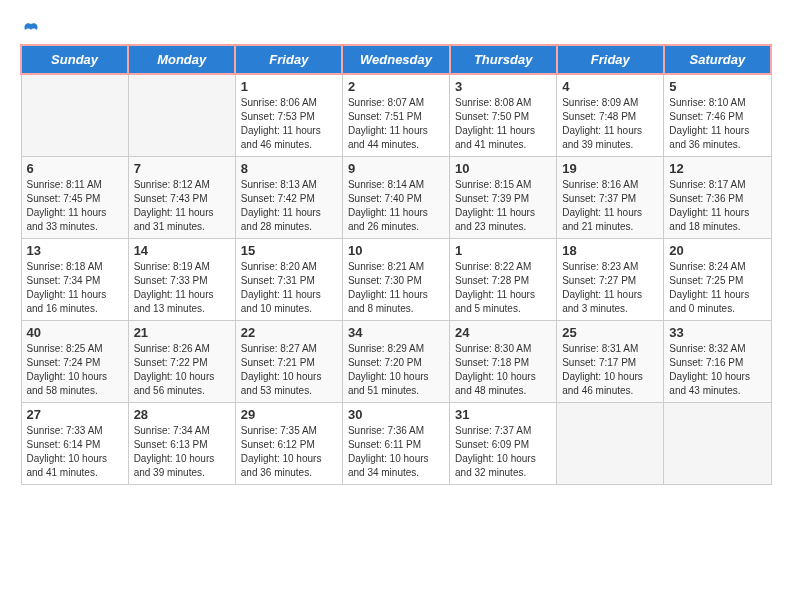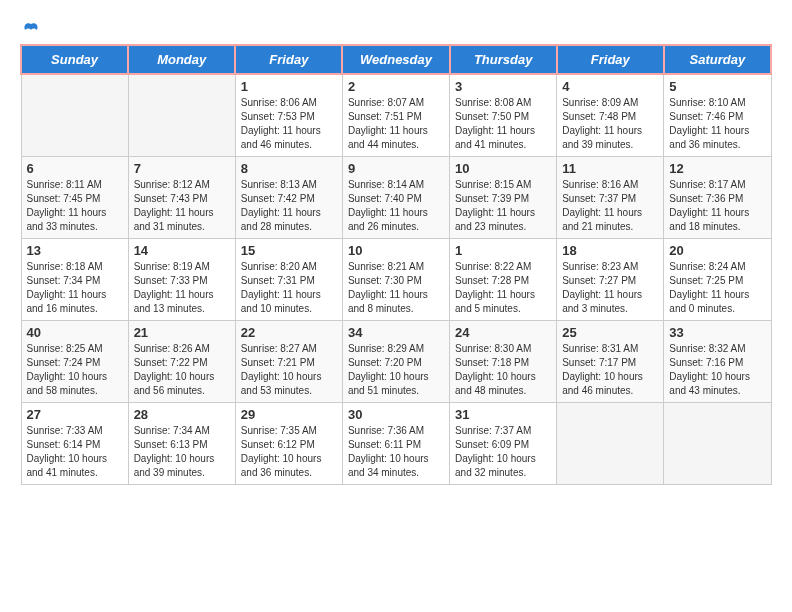--- a/index.html
+++ b/index.html
@@ -151,21 +151,21 @@
         </td>
         <td>
           <div class="day-number">9</div>
           <div class="day-info">Sunrise: 8:14 AM<br>Sunset: 7:40 PM<br>Daylight: 11 hours and 26 minutes.</div>
         </td>
         <td>
           <div class="day-number">10</div>
           <div class="day-info">Sunrise: 8:15 AM<br>Sunset: 7:39 PM<br>Daylight: 11 hours and 23 minutes.</div>
         </td>
         <td>
-          <div class="day-number">11</div>
+          <div class="day-number">19</div>
           <div class="day-info">Sunrise: 8:16 AM<br>Sunset: 7:37 PM<br>Daylight: 11 hours and 21 minutes.</div>
         </td>
         <td>
           <div class="day-number">12</div>
           <div class="day-info">Sunrise: 8:17 AM<br>Sunset: 7:36 PM<br>Daylight: 11 hours and 18 minutes.</div>
         </td>
       </tr>
       <tr>
         <td>
           <div class="day-number">13</div>

